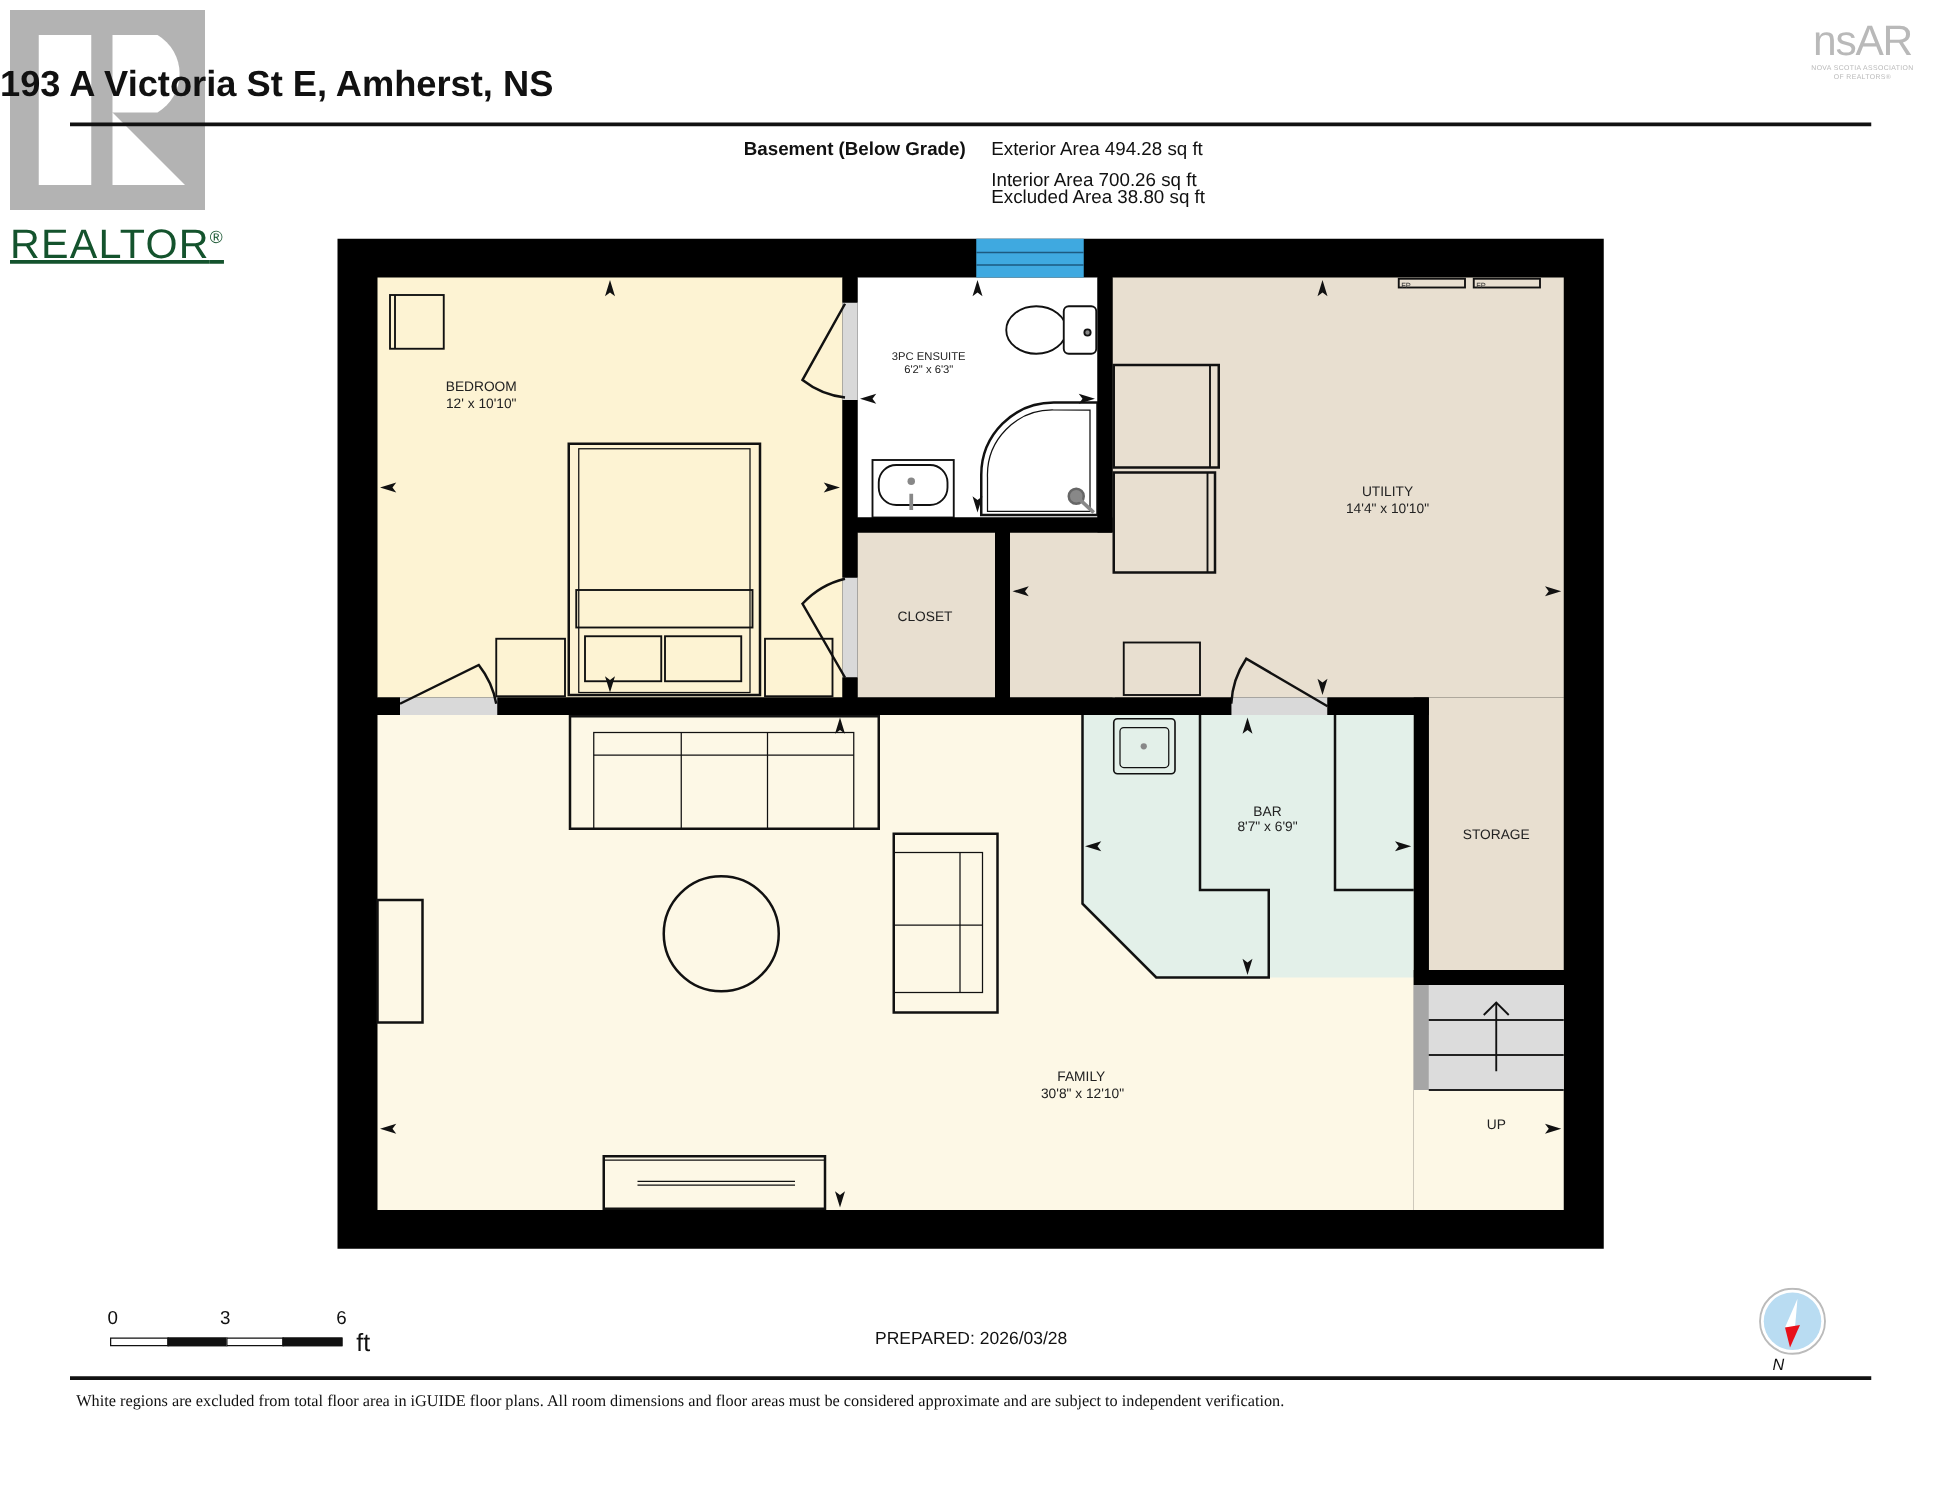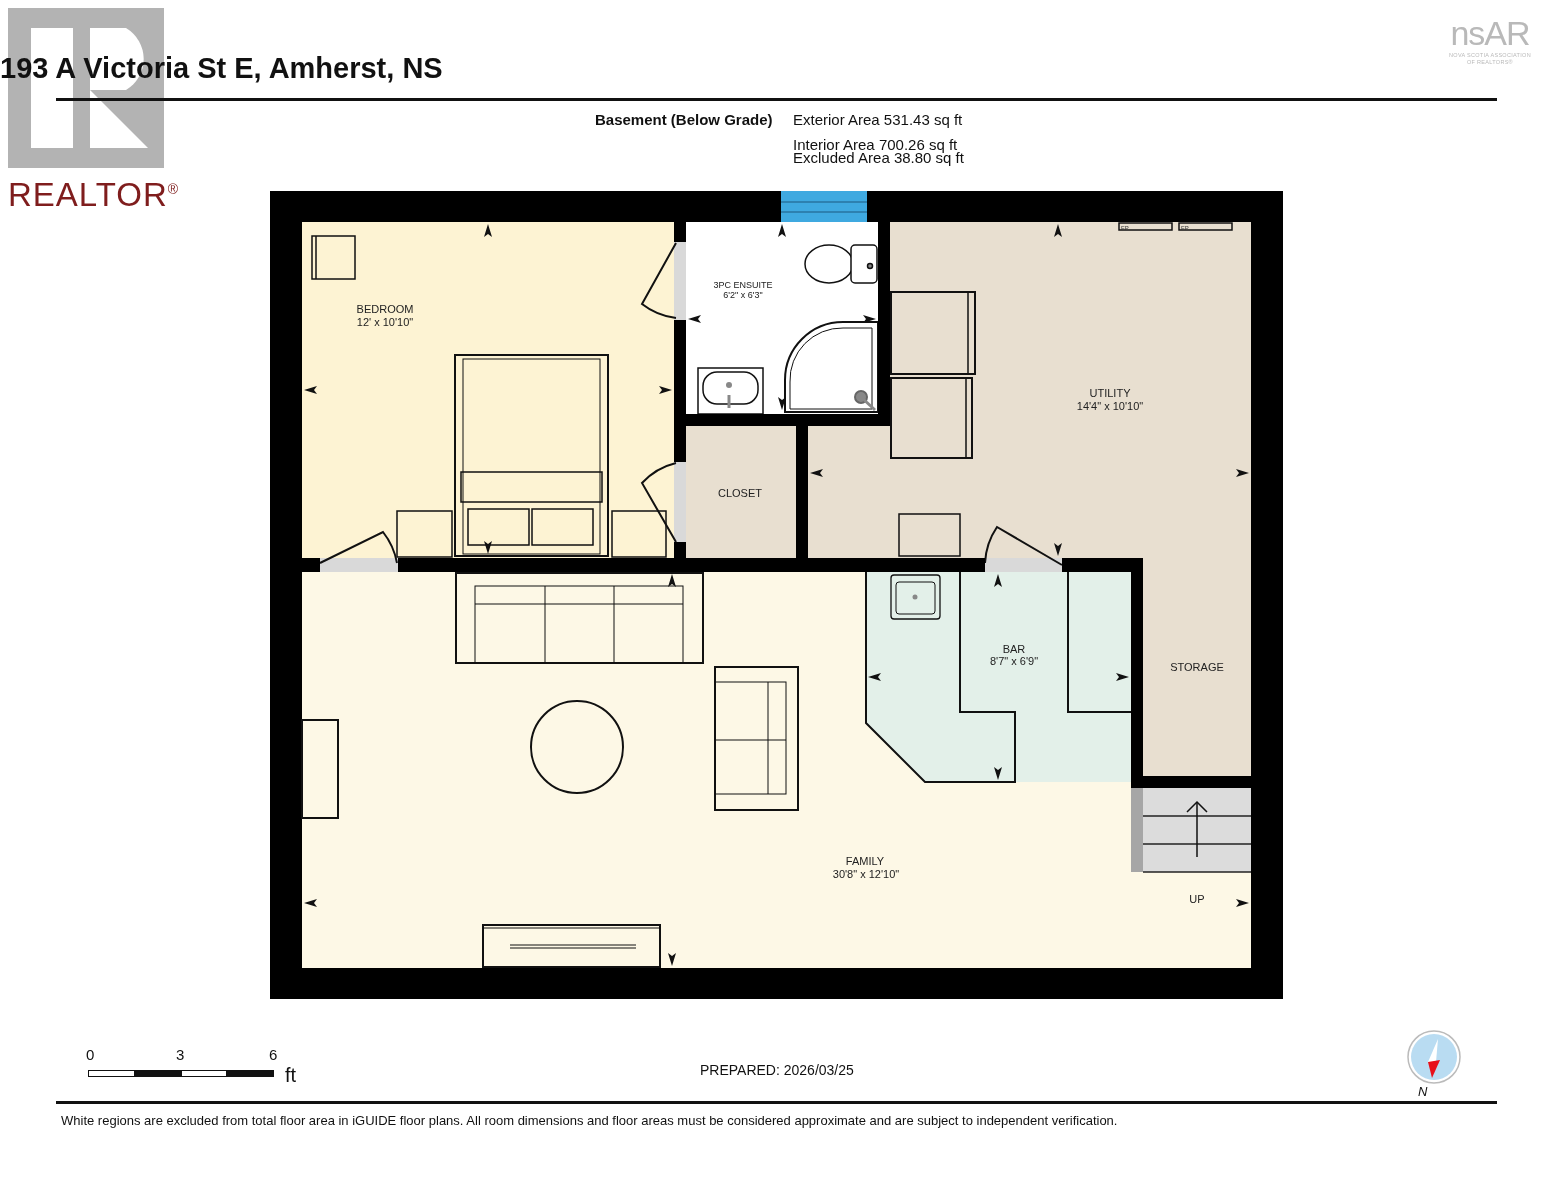--- a/index.html
+++ b/index.html
@@ -1,32 +1,32 @@
 <!DOCTYPE html>
 <html><head>
 <meta charset="utf-8">
 <style>
   html, body { margin: 0; padding: 0; background: #ffffff; }
   body { width: 1553px; height: 1200px; position: relative; overflow: hidden;
          font-family: "Liberation Sans", sans-serif; color: #111; }
   .abs { position: absolute; }
   .realtor-logo { left: 8px; top: 8px; width: 156px; height: 200px; }
   .realtor-square { left: 0; top: 0; width: 156px; height: 160px; background: #b3b3b3; position: absolute; }
-  .realtor-text { position: absolute; left: 0; top: 168px; font-size: 33px; color: #7f1d1d; letter-spacing: 1px; white-space: nowrap; }
+  .realtor-text { position: absolute; left: 0; top: 168px; font-size: 33px; color: #14532d; letter-spacing: 1px; white-space: nowrap; text-decoration: underline; }
   .realtor-text sup { font-size: 14px; }
   .nsar-logo { left: 1430px; top: 14px; width: 120px; height: 60px; color: #b9b9b9; text-align: center; }
   .nsar-main { font-size: 34px; line-height: 38px; letter-spacing: -1px; }
   .nsar-sub { font-size: 5.5px; line-height: 7px; letter-spacing: 0.3px; }
   .title { left: 0; width: 1553px; top: 52px; text-align: left; font-size: 29px; font-weight: bold; }
   .rule-top { left: 56px; top: 98px; width: 1441px; height: 3px; background: #111; }
   .floor-label { left: 595px; top: 111px; font-size: 15px; font-weight: bold; }
   .area-line { left: 793px; font-size: 15px; }
   .prepared { left: 700px; top: 1062px; font-size: 14px; }
   .rule-bottom { left: 56px; top: 1101px; width: 1441px; height: 3px; background: #111; }
-  .disclaimer { left: 61px; top: 1113px; font-size: 13px; }
+  .disclaimer { left: 61px; top: 1113px; font-size: 13px; font-family: Liberation Serif, serif; }
   .scale { left: 86px; top: 1046px; width: 230px; height: 40px; }
   .scale-num { position: absolute; font-size: 15px; top: 0; }
   .scale-bar { position: absolute; top: 24px; height: 7px; border: 1px solid #111; box-sizing: border-box; }
   .scale-unit { position: absolute; left: 199px; top: 18px; font-size: 20px; }
   .compass { left: 1405px; top: 1030px; width: 58px; height: 72px; }
   svg text { font-family: "Liberation Sans", sans-serif; }
 </style>
 </head>
 <body>
 
@@ -44,21 +44,21 @@
 <div class="abs nsar-logo">
   <div class="nsar-main">nsAR</div>
   <div class="nsar-sub">NOVA SCOTIA ASSOCIATION</div>
   <div class="nsar-sub">OF REALTORS®</div>
 </div>
 
 <div class="abs title">193 A Victoria St E, Amherst, NS</div>
 <div class="abs rule-top"></div>
 
 <div class="abs floor-label">Basement (Below Grade)</div>
-<div class="abs area-line" style="top:111px">Exterior Area 531.43 sq ft</div>
+<div class="abs area-line" style="top:111px">Exterior Area 494.28 sq ft</div>
 <div class="abs area-line" style="top:136px">Interior Area 700.26 sq ft</div>
 <div class="abs area-line" style="top:149px">Excluded Area 38.80 sq ft</div>
 
 <svg class="abs" style="left:0;top:0" width="1553" height="1200" viewBox="0 0 1553 1200">
 
   <rect x="270" y="191" width="1013" height="808" fill="#000"></rect>
 
   <rect x="302" y="222" width="372" height="336" fill="#fdf3d3"></rect>
   <rect x="686" y="222" width="192" height="192" fill="#ffffff"></rect>
   <rect x="890" y="222" width="361" height="336" fill="#e8dfd0"></rect>
@@ -217,21 +217,21 @@
   <span class="scale-num" style="left:0">0</span>
   <span class="scale-num" style="left:90px">3</span>
   <span class="scale-num" style="left:183px">6</span>
   <div class="scale-bar" style="left:2px;width:47px;background:#fff"></div>
   <div class="scale-bar" style="left:48px;width:48px;background:#111"></div>
   <div class="scale-bar" style="left:95px;width:46px;background:#fff"></div>
   <div class="scale-bar" style="left:140px;width:48px;background:#111"></div>
   <span class="scale-unit">ft</span>
 </div>
 
-<div class="abs prepared">PREPARED: 2026/03/25</div>
+<div class="abs prepared">PREPARED: 2026/03/28</div>
 
 <div class="abs compass">
   <svg width="58" height="72" viewBox="0 0 58 72">
     <circle cx="29" cy="27" r="26" fill="#fff" stroke="#bbb" stroke-width="1.5"></circle>
     <circle cx="29" cy="27" r="23" fill="#b9dcf2"></circle>
     <polygon points="33,9 23,32 31,32" fill="#fff"></polygon>
     <polygon points="23,32 35,30 27,48" fill="#e8101a"></polygon>
     <text x="13" y="66" font-size="13" font-style="italic" fill="#111">N</text>
   </svg>
 </div>

